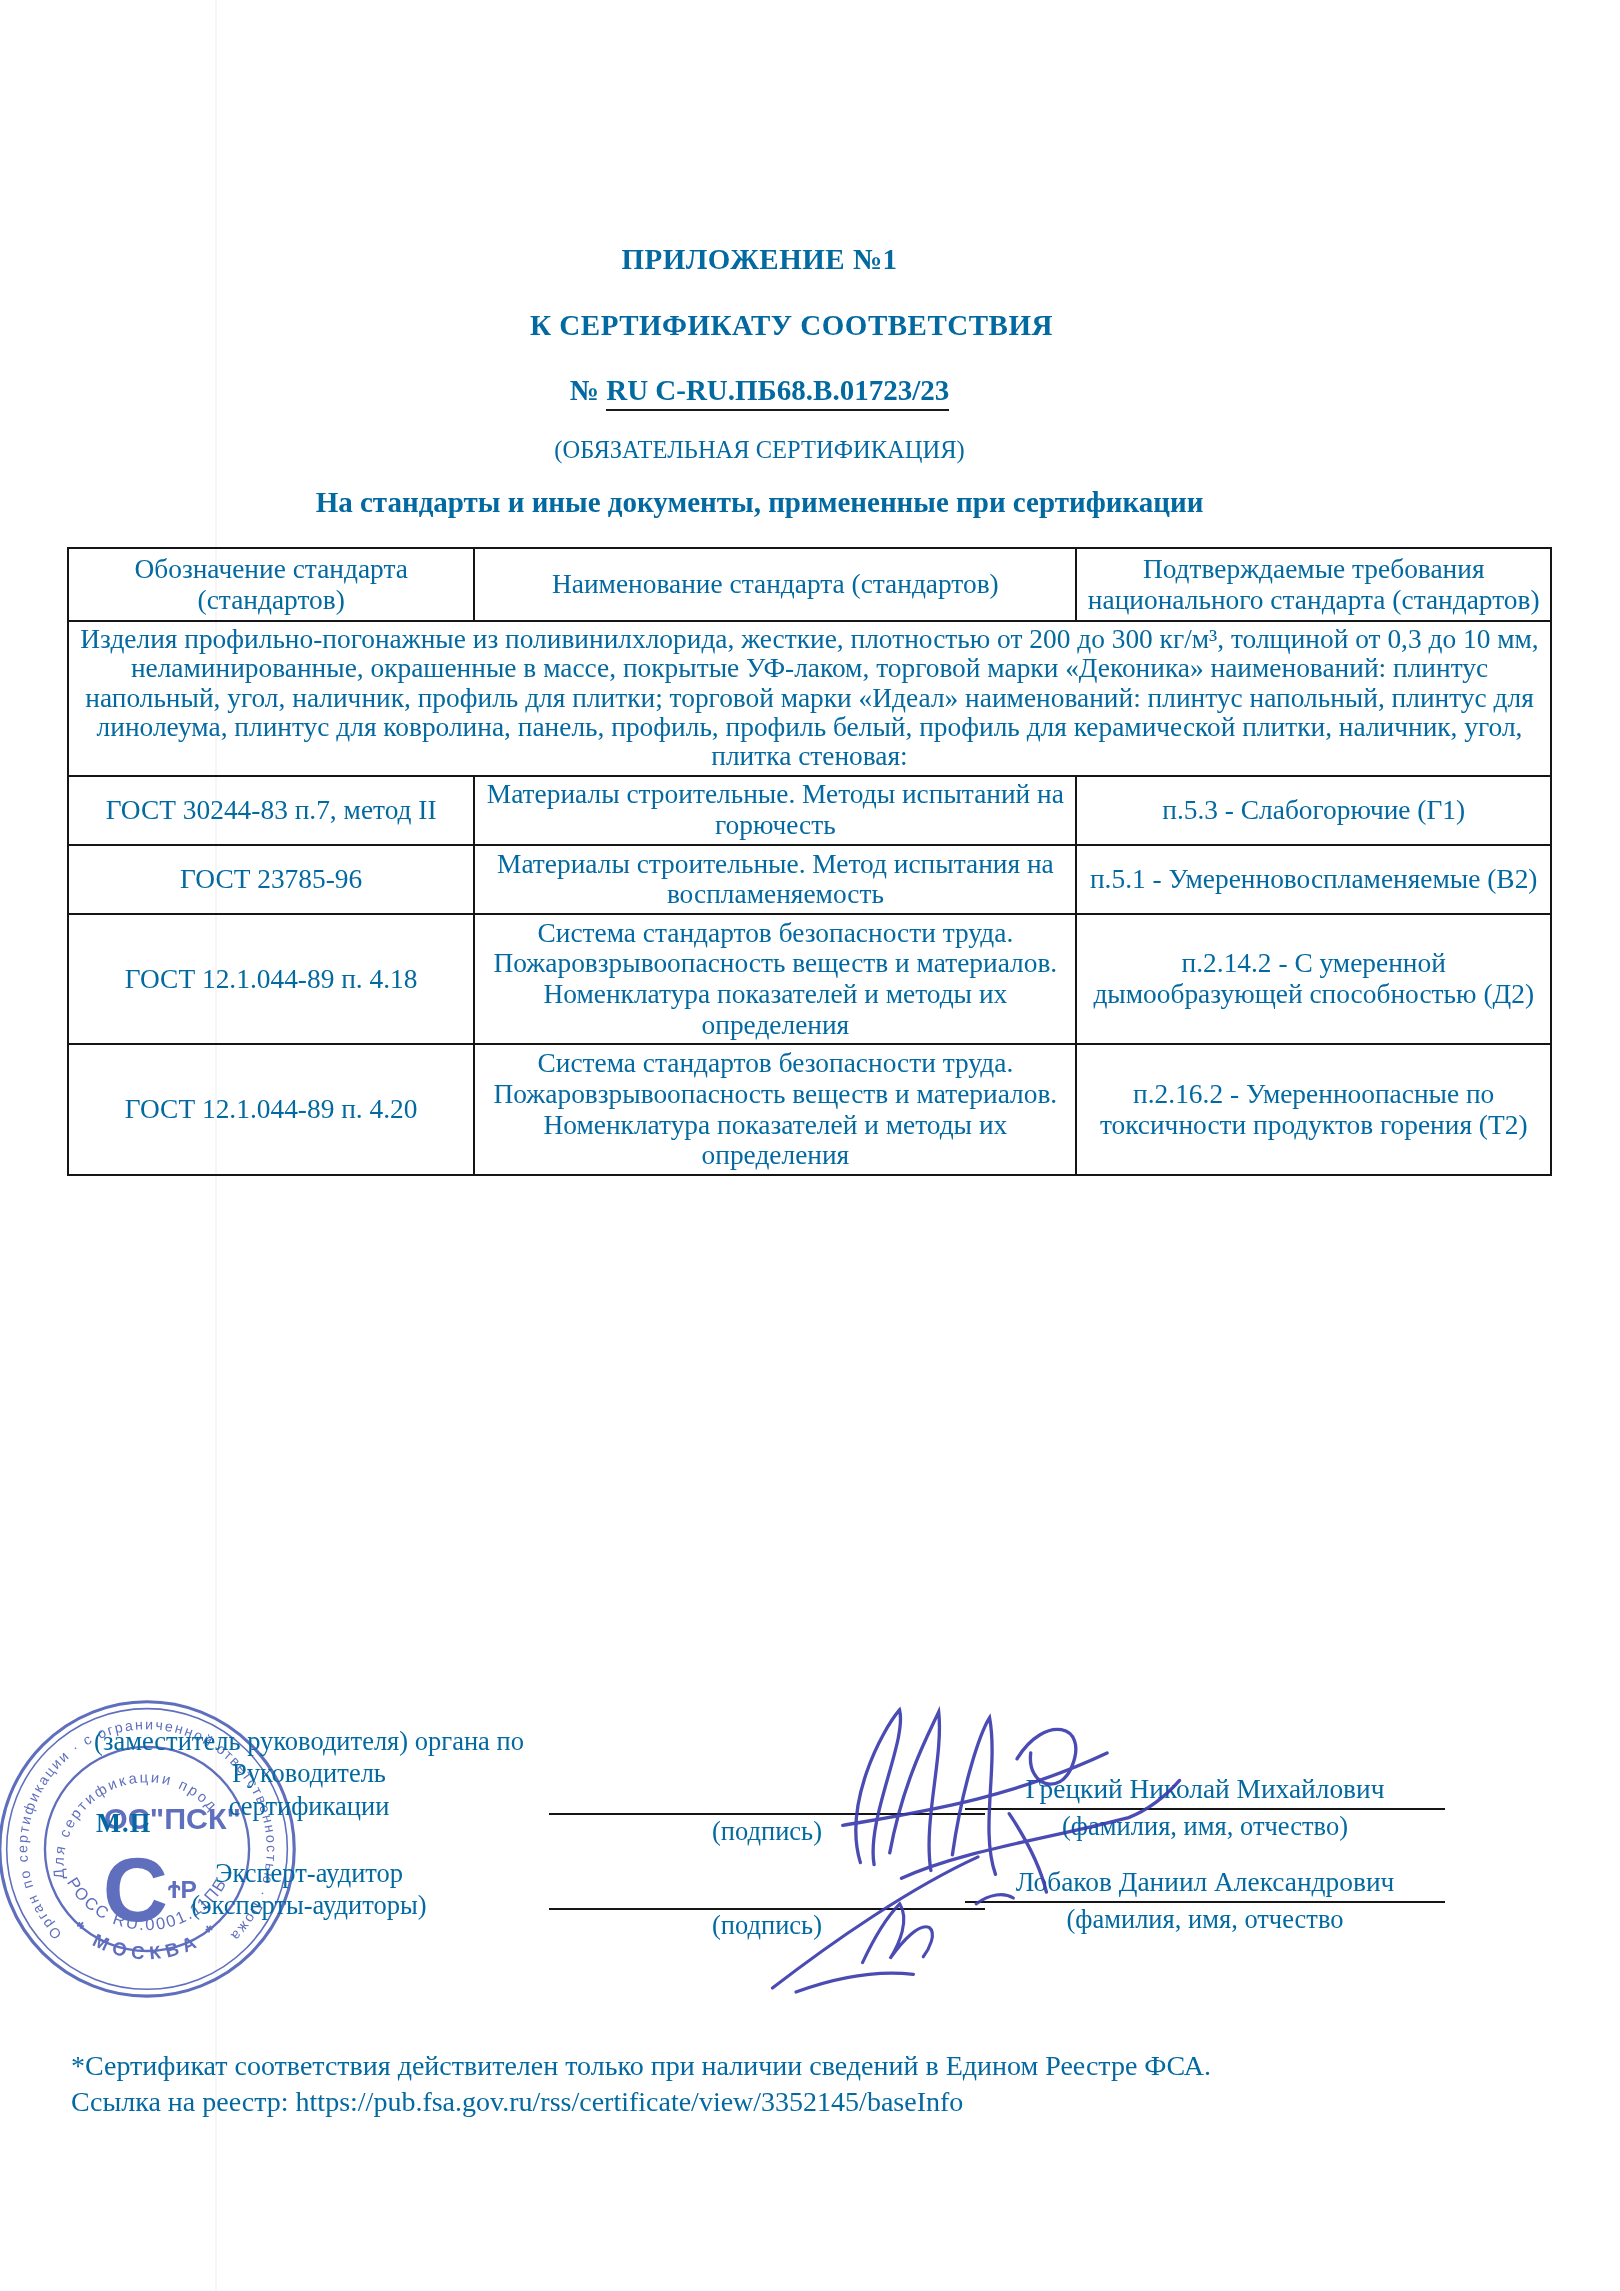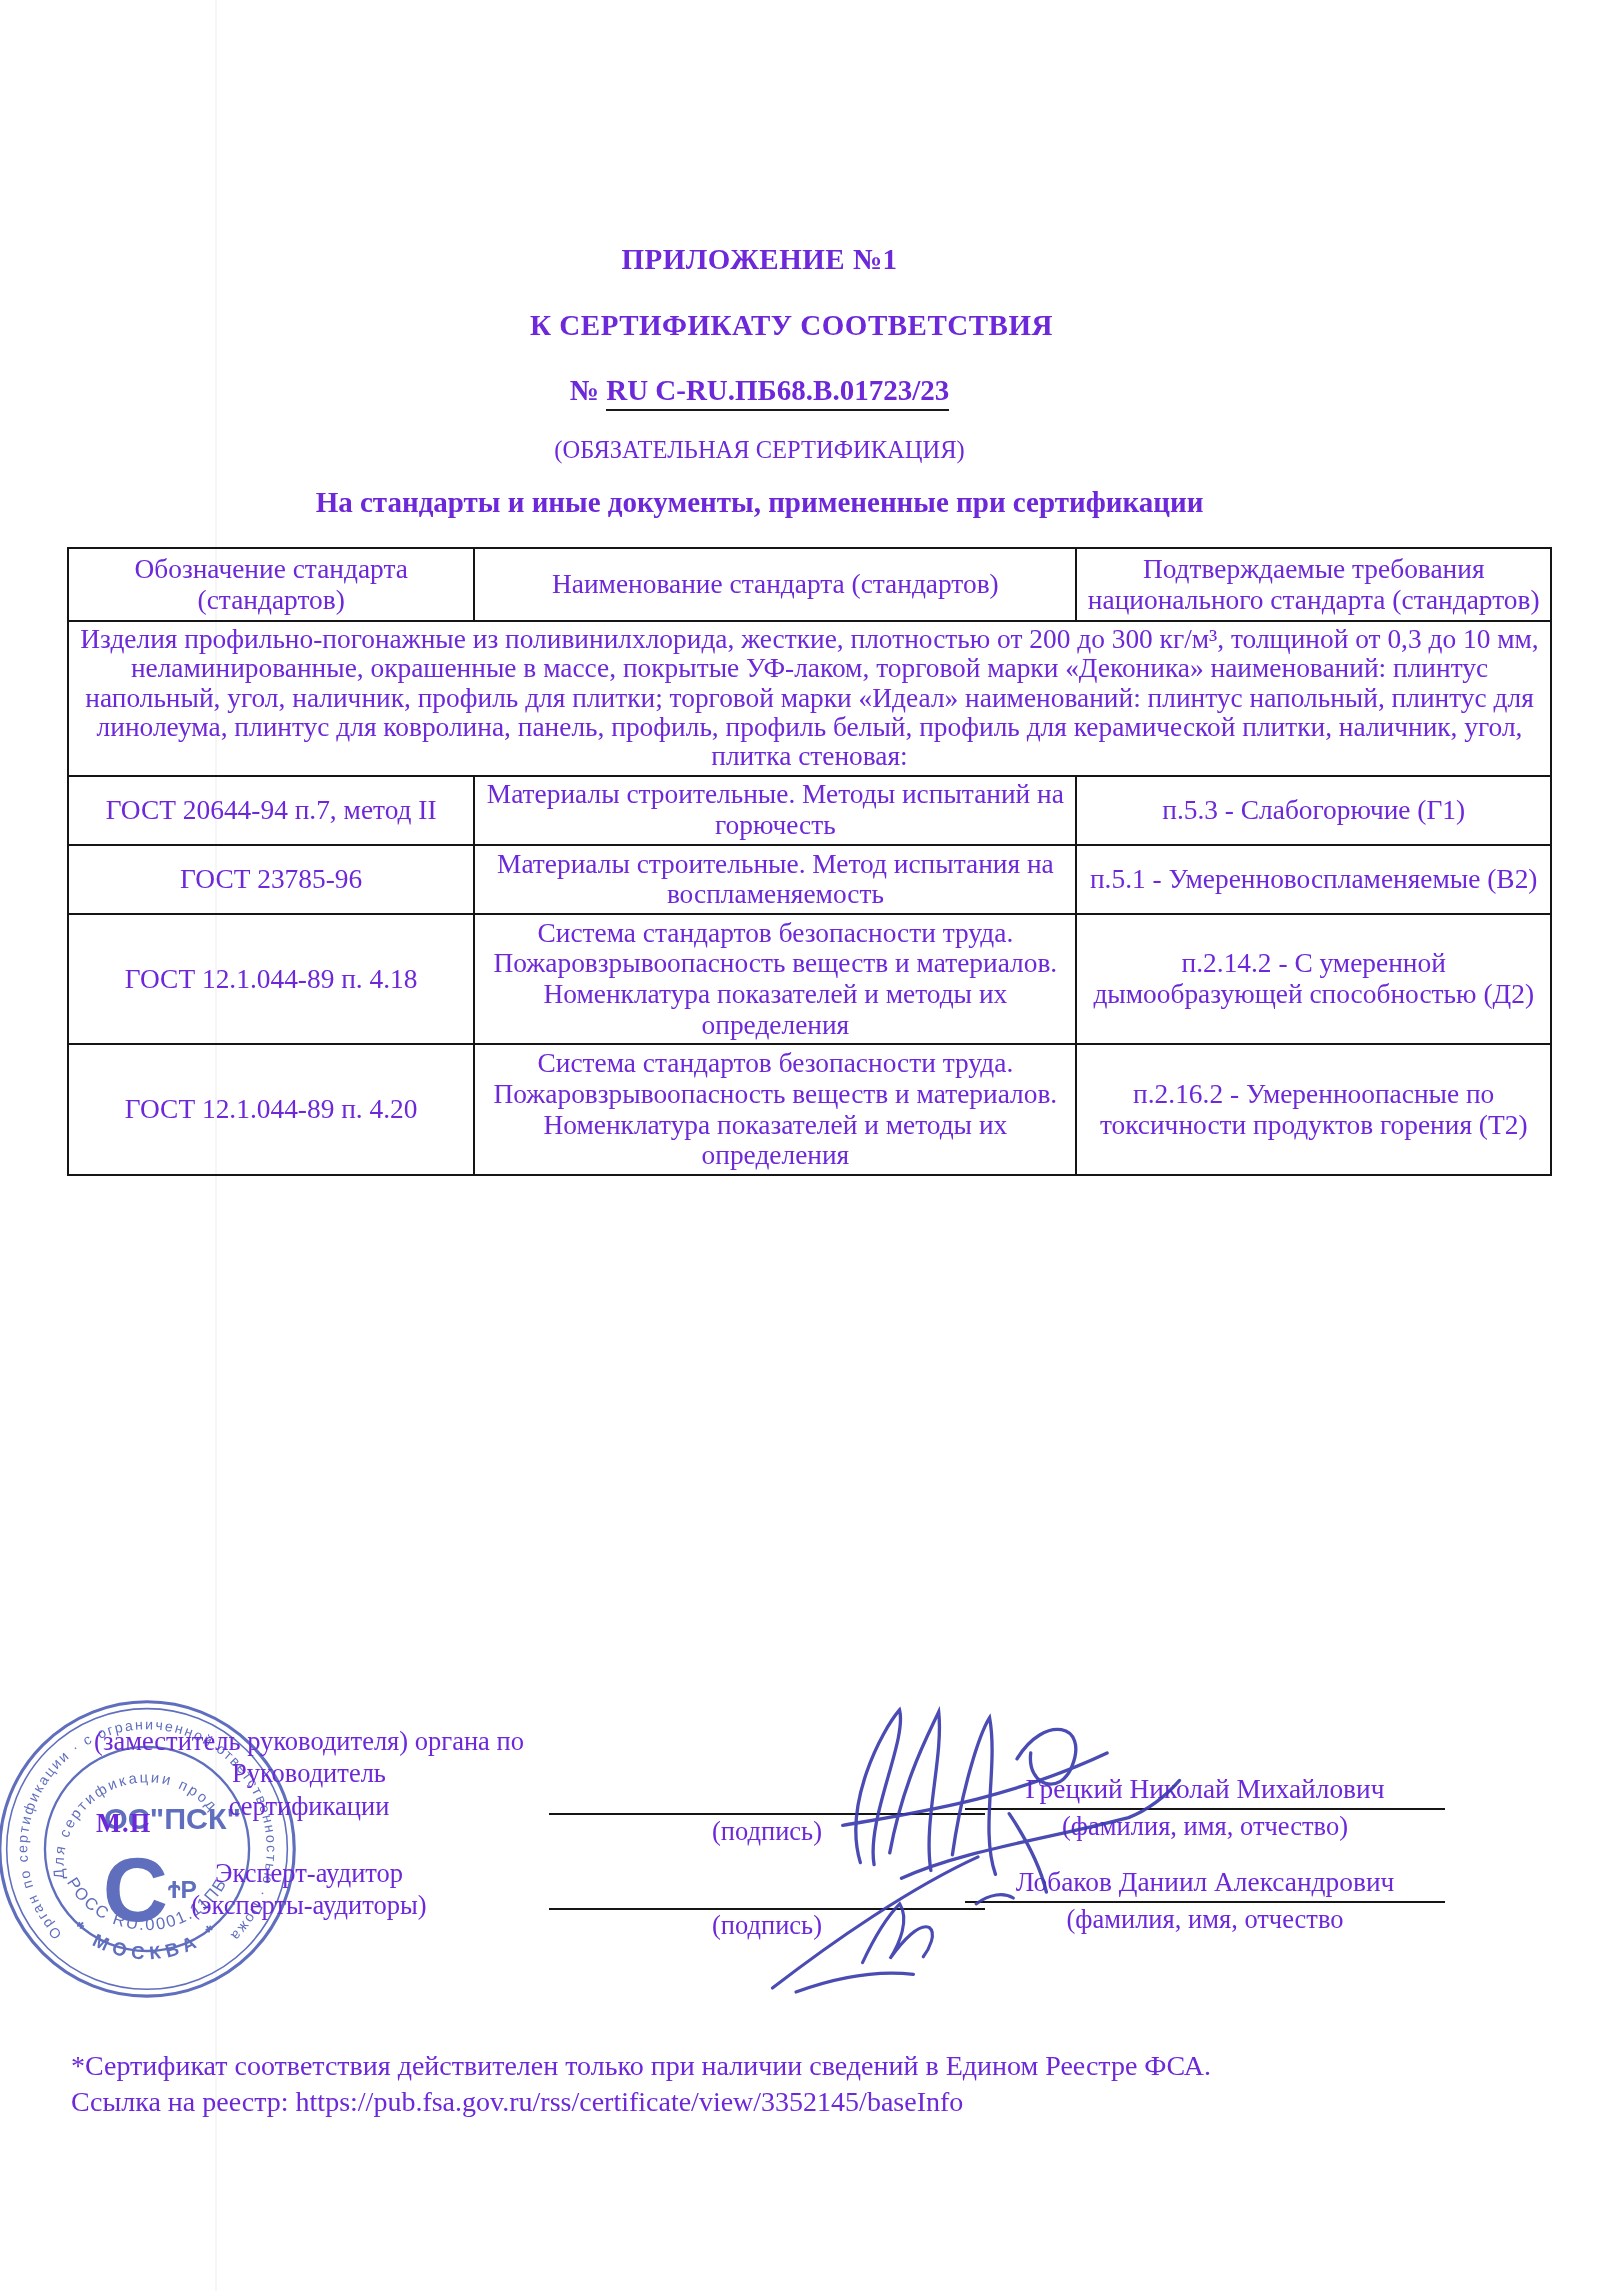--- a/index.html
+++ b/index.html
@@ -2,21 +2,21 @@
 <html><head>
 <meta charset="utf-8">
 <style>
   * { margin:0; padding:0; box-sizing:border-box; }
   body { background:#e8e8e8; }
   .page {
     position:relative;
     width:1620px; height:2292px;
     background:#ffffff;
     font-family:"Liberation Serif", serif;
-    color:#6d28d9;
+    color:#0369a1;
     overflow:hidden;
   }
   .scan-line {
     position:absolute; left:215px; top:0; width:2px; height:100%;
     background:rgba(110,110,110,0.06);
   }
   .center-wrap { position:absolute; left:0; width:1519px; text-align:center; }
   .doc-title   { top:243px; font-size:29px; font-weight:bold; letter-spacing:0.5px; }
   .doc-sub     { top:309px; font-size:29px; font-weight:bold; letter-spacing:0.5px;margin-left:32px; }
   .doc-num     { top:374px; font-size:29px; font-weight:bold; }
@@ -88,21 +88,21 @@
     <tbody>
         <tr>
       <th class="col1">Обозначение стандарта (стандартов)</th>
       <th class="col2">Наименование стандарта (стандартов)</th>
       <th class="col3">Подтверждаемые требования национального стандарта (стандартов)</th>
     </tr>
     <tr>
       <td class="desc" colspan="3">Изделия профильно-погонажные из поливинилхлорида, жесткие, плотностью от 200 до 300 кг/м³, толщиной от 0,3 до 10 мм, неламинированные, окрашенные в массе, покрытые УФ-лаком, торговой марки «Деконика» наименований: плинтус напольный, угол, наличник, профиль для плитки; торговой марки «Идеал» наименований: плинтус напольный, плинтус для линолеума, плинтус для ковролина, панель, профиль, профиль белый, профиль для керамической плитки, наличник, угол, плитка стеновая:</td>
     </tr>
     <tr class="r1">
-      <td>ГОСТ 20644-94 п.7, метод II</td>
+      <td>ГОСТ 30244-83 п.7, метод II</td>
       <td>Материалы строительные. Методы испытаний на горючесть</td>
       <td>п.5.3 - Слабогорючие (Г1)</td>
     </tr>
     <tr class="r2">
       <td>ГОСТ 23785-96</td>
       <td>Материалы строительные. Метод испытания на воспламеняемость</td>
       <td>п.5.1 - Умеренновоспламеняемые (В2)</td>
     </tr>
     <tr class="r3">
       <td>ГОСТ 12.1.044-89 п. 4.18</td>

